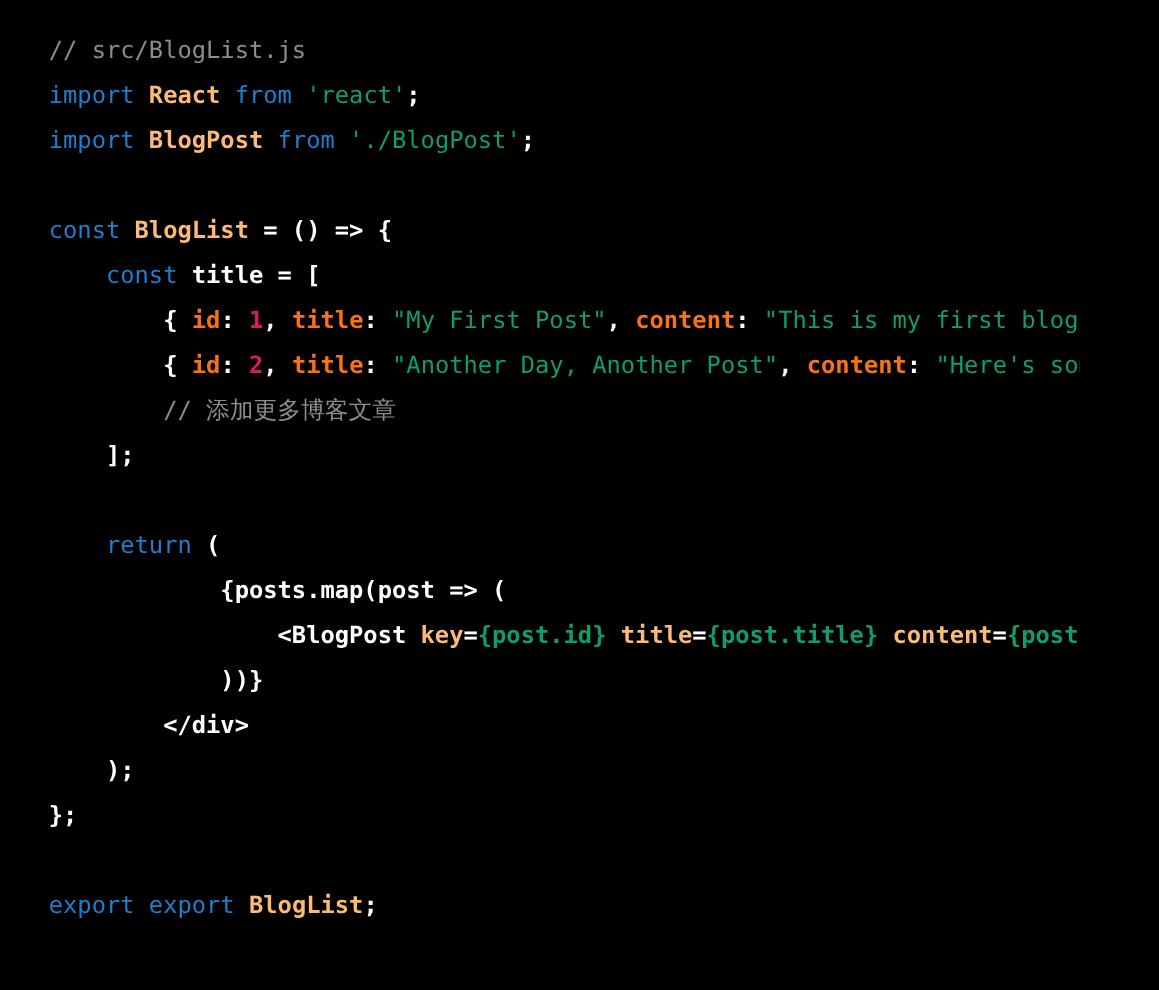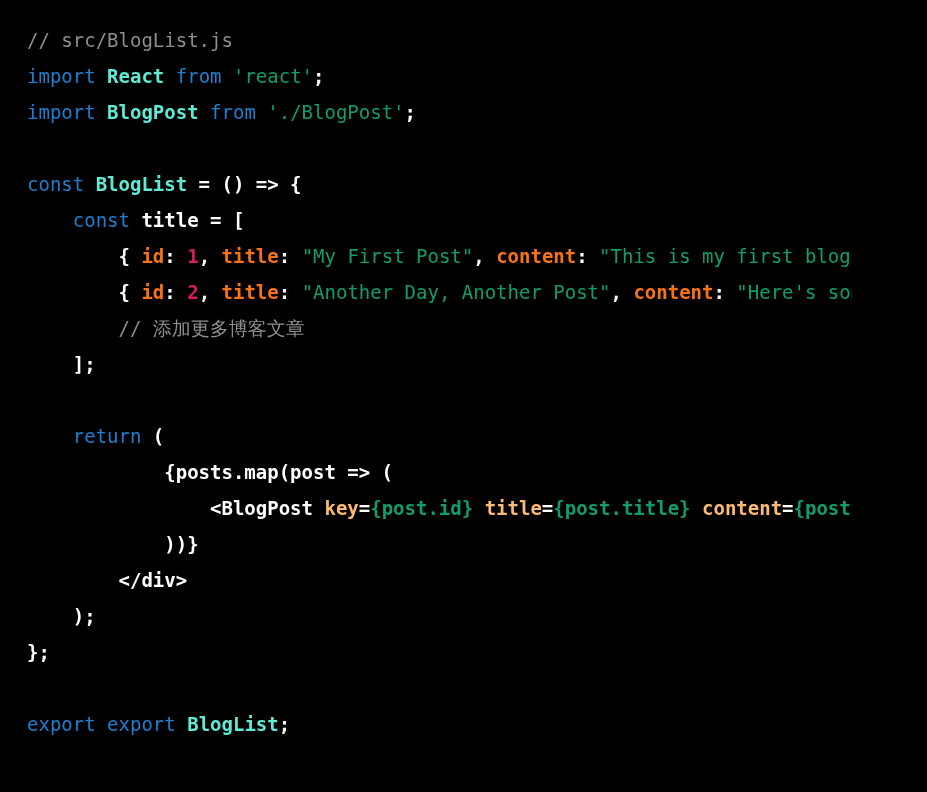--- a/index.html
+++ b/index.html
@@ -14,35 +14,36 @@
     overflow: hidden;
     font-family: "DejaVu Sans Mono", "Liberation Mono", monospace;
   }
   #code-block {
     width: 852px;
     height: 792px;
     background: #000000;
     box-sizing: border-box;
     padding: 22px 0 0 27px;
     overflow: hidden;
+    margin-left: 12px;
   }
   .code-line {
     height: 36px;
     line-height: 36px;
     font-size: 19px;
     white-space: pre;
     overflow: hidden;
     letter-spacing: 0px;
   }
   .tok { white-space: pre; }
 
   
   .t-comment   { color: #8d8d8d; font-weight: normal; }
   .t-keyword   { color: #1d7fd0; font-weight: normal; }
-  .t-type      { color: #5eead4; font-weight: bold; }
+  .t-type      { color: #fdba74; font-weight: bold; }
   .t-string    { color: #0f9d6e; font-weight: normal; }
   .t-prop      { color: #f97316; font-weight: bold; }
   .t-number    { color: #d81b60; font-weight: bold; }
   .t-plain     { color: #ffffff; font-weight: bold; }
   .t-tag       { color: #ffffff; font-weight: bold; }
   .t-attr      { color: #fdba74; font-weight: bold; }
   .t-expr      { color: #0f9d6e; font-weight: bold; }
   .t-punct     { color: #ffffff; font-weight: bold; }
   .t-space     { color: transparent; }
 </style>

